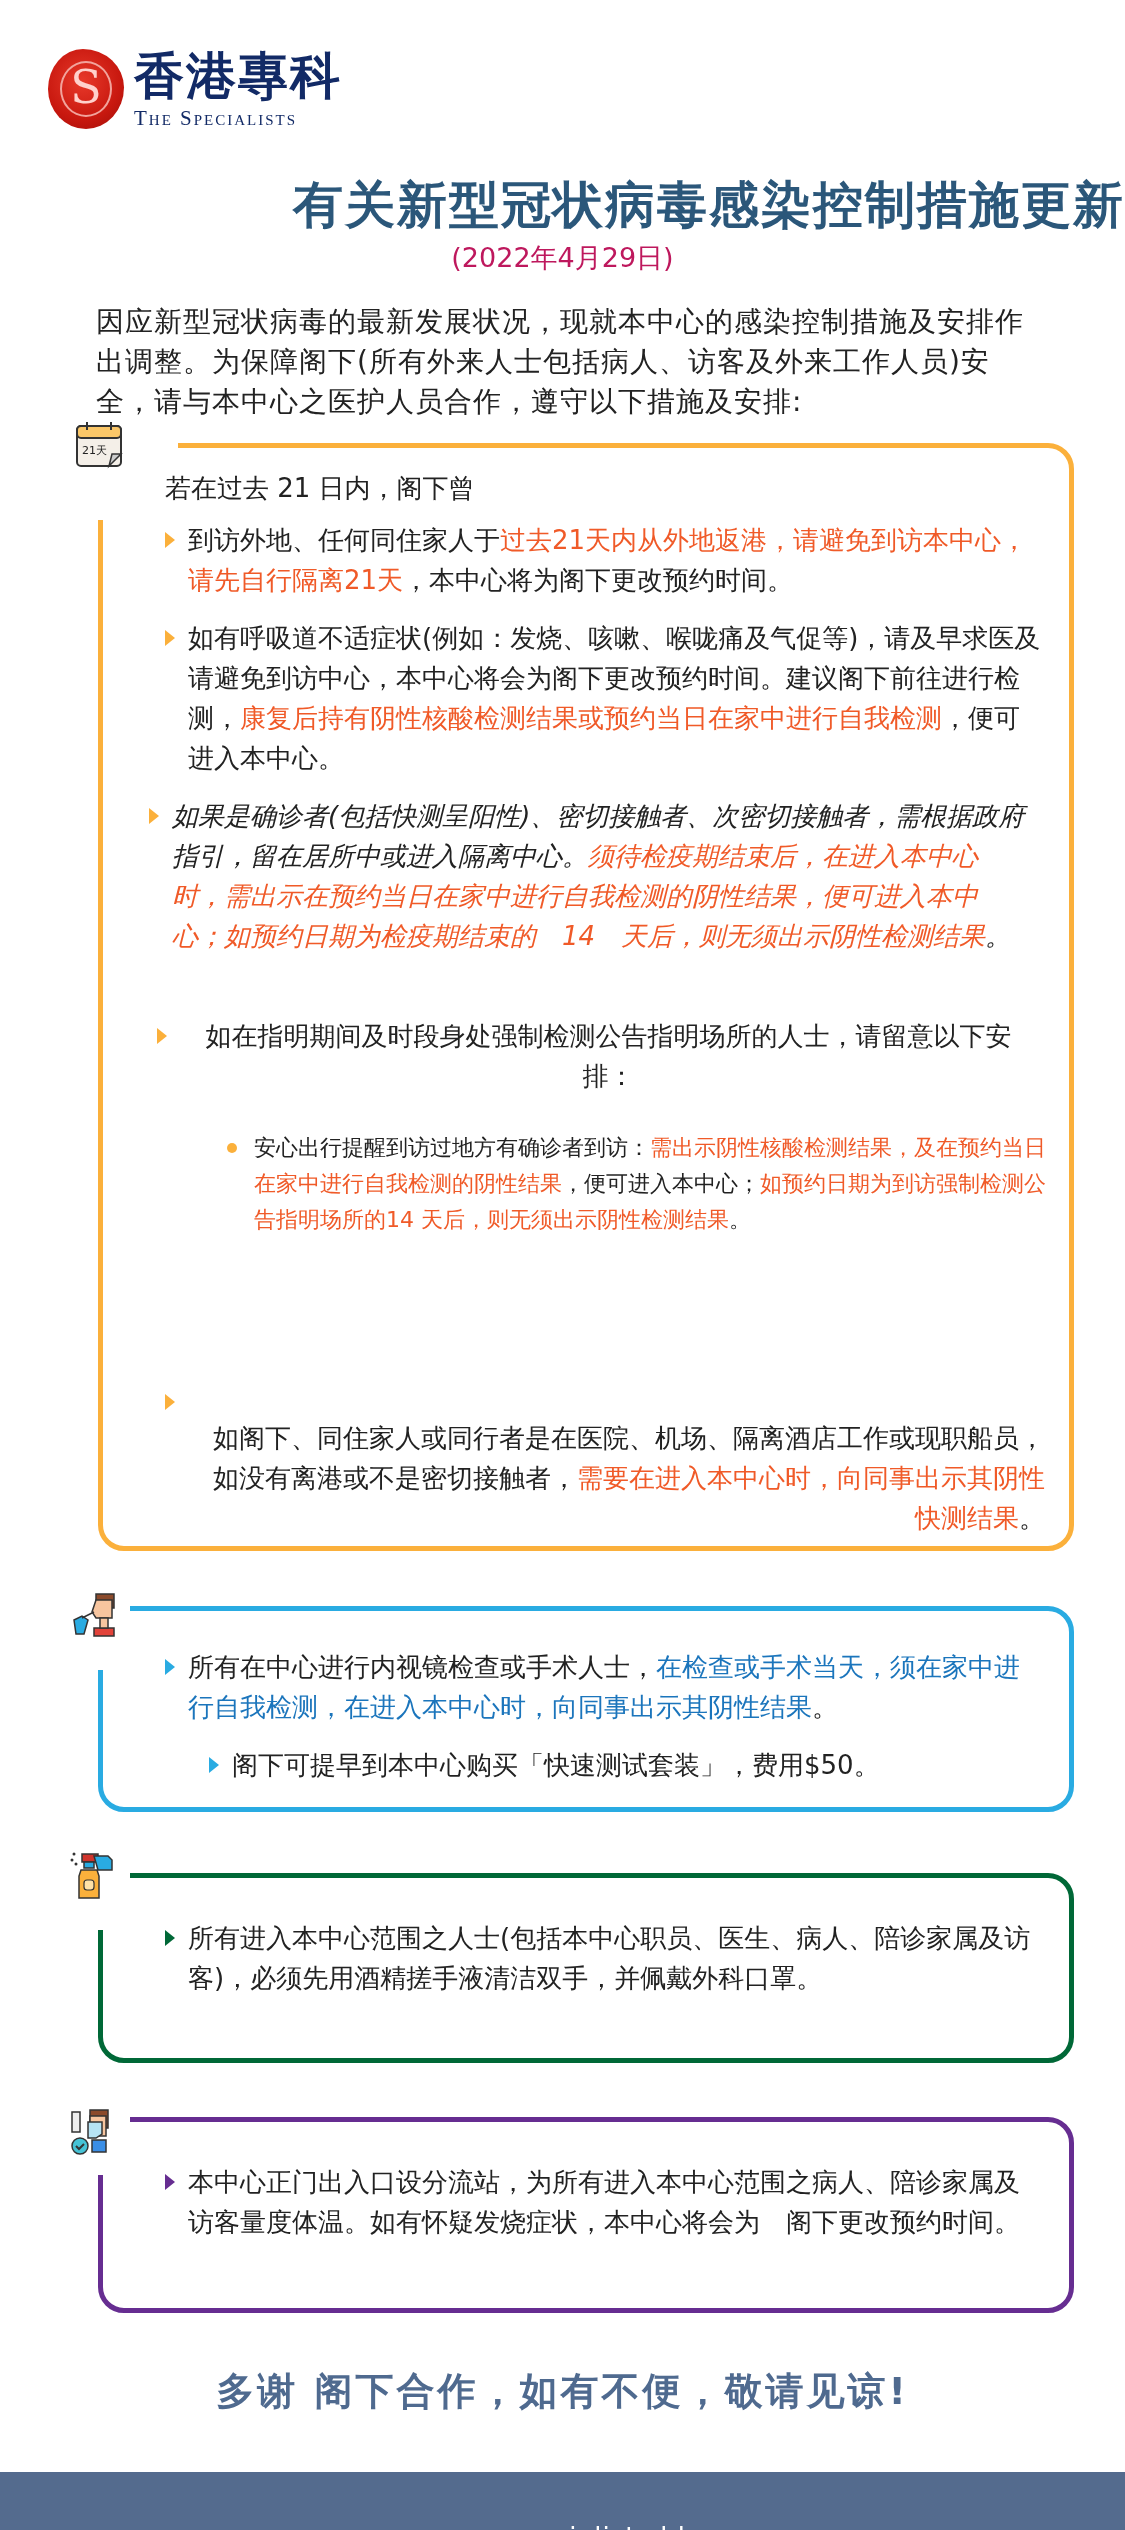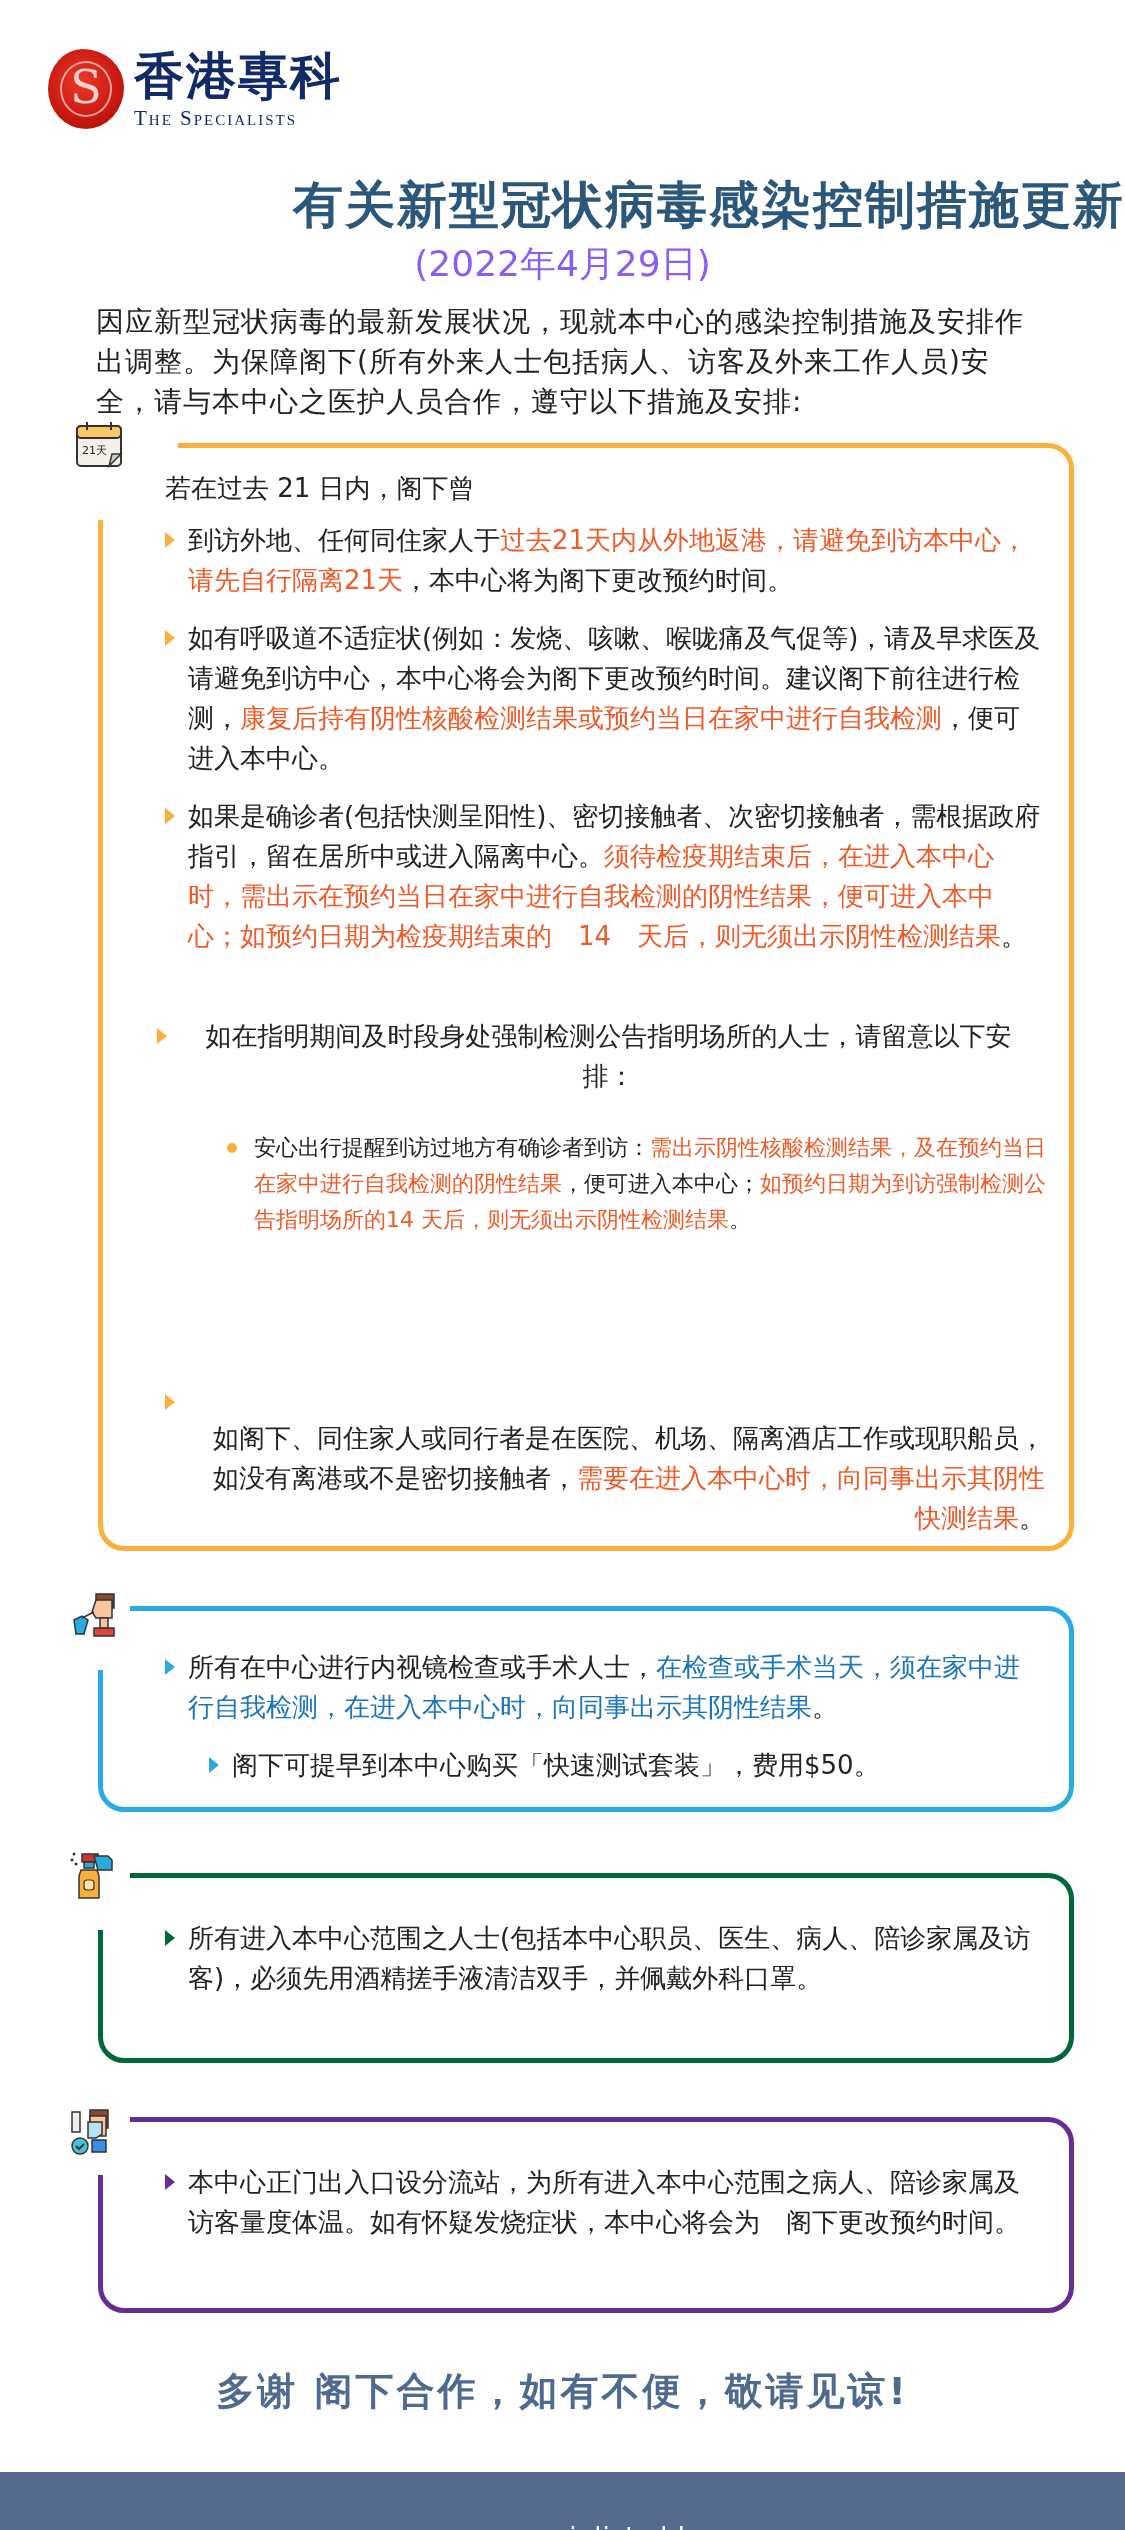--- a/index.html
+++ b/index.html
@@ -9,21 +9,21 @@
   .logo { position: absolute; left: 48px; top: 45px; display: flex; align-items: center; }
   .seal { width: 76px; height: 86px; position: relative; }
   .seal-outer { position: absolute; left: 0; top: 4px; width: 76px; height: 80px; border-radius: 46% 54% 50% 50% / 50% 48% 52% 50%; background: radial-gradient(circle at 45% 40%, #e8392a 0%, #c8180f 60%, #9e0d08 100%); }
   .seal-ring { position: absolute; left: 12px; top: 16px; width: 52px; height: 56px; border-radius: 50%; border: 2px solid #f2a39c; }
   .seal-letter { position: absolute; left: 0; top: 12px; width: 76px; text-align: center; font-family: "DejaVu Serif", serif; font-size: 46px; color: #ffd1cc; line-height: 60px; }
   .logo-text { margin-left: 10px; }
   .logo-cn { font-family: "DejaVu Serif", serif; font-weight: bold; font-size: 50px; color: #122a66; letter-spacing: 2px; line-height: 60px; }
   .logo-en { font-family: "Liberation Serif", serif; font-size: 21px; color: #122a66; letter-spacing: 2px; line-height: 24px; font-variant: small-caps; }
 
   .title { position: absolute; left: 0; width: 1125px; top: 172px; text-align: right; font-size: 50px; font-weight: bold; color: #2b577a; letter-spacing: 2px; }
-  .subtitle { position: absolute; left: 0; width: 1125px; top: 240px; text-align: center; font-size: 36px; color: #8b5cf6; }
+  .subtitle { position: absolute; left: 0; width: 1125px; top: 240px; text-align: center; font-size: 27px; color: #be185d; }
 
   .intro { position: absolute; left: 96px; width: 940px; top: 302px; font-size: 28px; line-height: 40px; color: #222; letter-spacing: 1px; }
 
   .box { position: absolute; left: 98px; width: 976px; border-style: solid; border-width: 5px; border-radius: 26px; }
   .box-gap { position: absolute; background: #fff; }
   .box-icon { position: absolute; width: 56px; height: 56px; }
 
   .hl-orange { color: #f05a28; }
   .hl-blue { color: #1b75bc; }
 
@@ -75,21 +75,21 @@
   <div class="item" style="left:62px; top:72px; width:880px;">
     <span class="tri"></span>
     <span class="item-text"><span>到访外地、任何同住家人于</span><span class="hl-orange">过去21天内从外地返港，请避免到访本中心，请先自行隔离21天</span><span>，本中心将为阁下更改预约时间。</span></span>
   </div>
 
   <div class="item" style="left:62px; top:170px; width:880px;">
     <span class="tri"></span>
     <span class="item-text"><span>如有呼吸道不适症状(例如：发烧、咳嗽、喉咙痛及气促等)，请及早求医及请避免到访中心，本中心将会为阁下更改预约时间。建议阁下前往进行检测，</span><span class="hl-orange">康复后持有阴性核酸检测结果或预约当日在家中进行自我检测</span><span>，便可进入本中心。</span></span>
   </div>
 
-  <div class="item" style="left:62px; top:348px; width:880px;">
+  <div class="item" style="left:46px; top:348px; width:880px;font-style:italic;">
     <span class="tri"></span>
     <span class="item-text"><span>如果是确诊者(包括快测呈阳性)、密切接触者、次密切接触者，需根据政府指引，留在居所中或进入隔离中心。</span><span class="hl-orange">须待检疫期结束后，在进入本中心时，需出示在预约当日在家中进行自我检测的阴性结果，便可进入本中心；如预约日期为检疫期结束的　14　天后，则无须出示阴性检测结果</span><span>。</span></span>
   </div>
 
   <div class="item" style="left:54px; top:568px; width:880px;text-align:center;">
     <span class="tri"></span>
     <span class="item-text">如在指明期间及时段身处强制检测公告指明场所的人士，请留意以下安排：</span>
   </div>
 
   <div class="sub" style="left:124px; top:682px; width:820px;">

